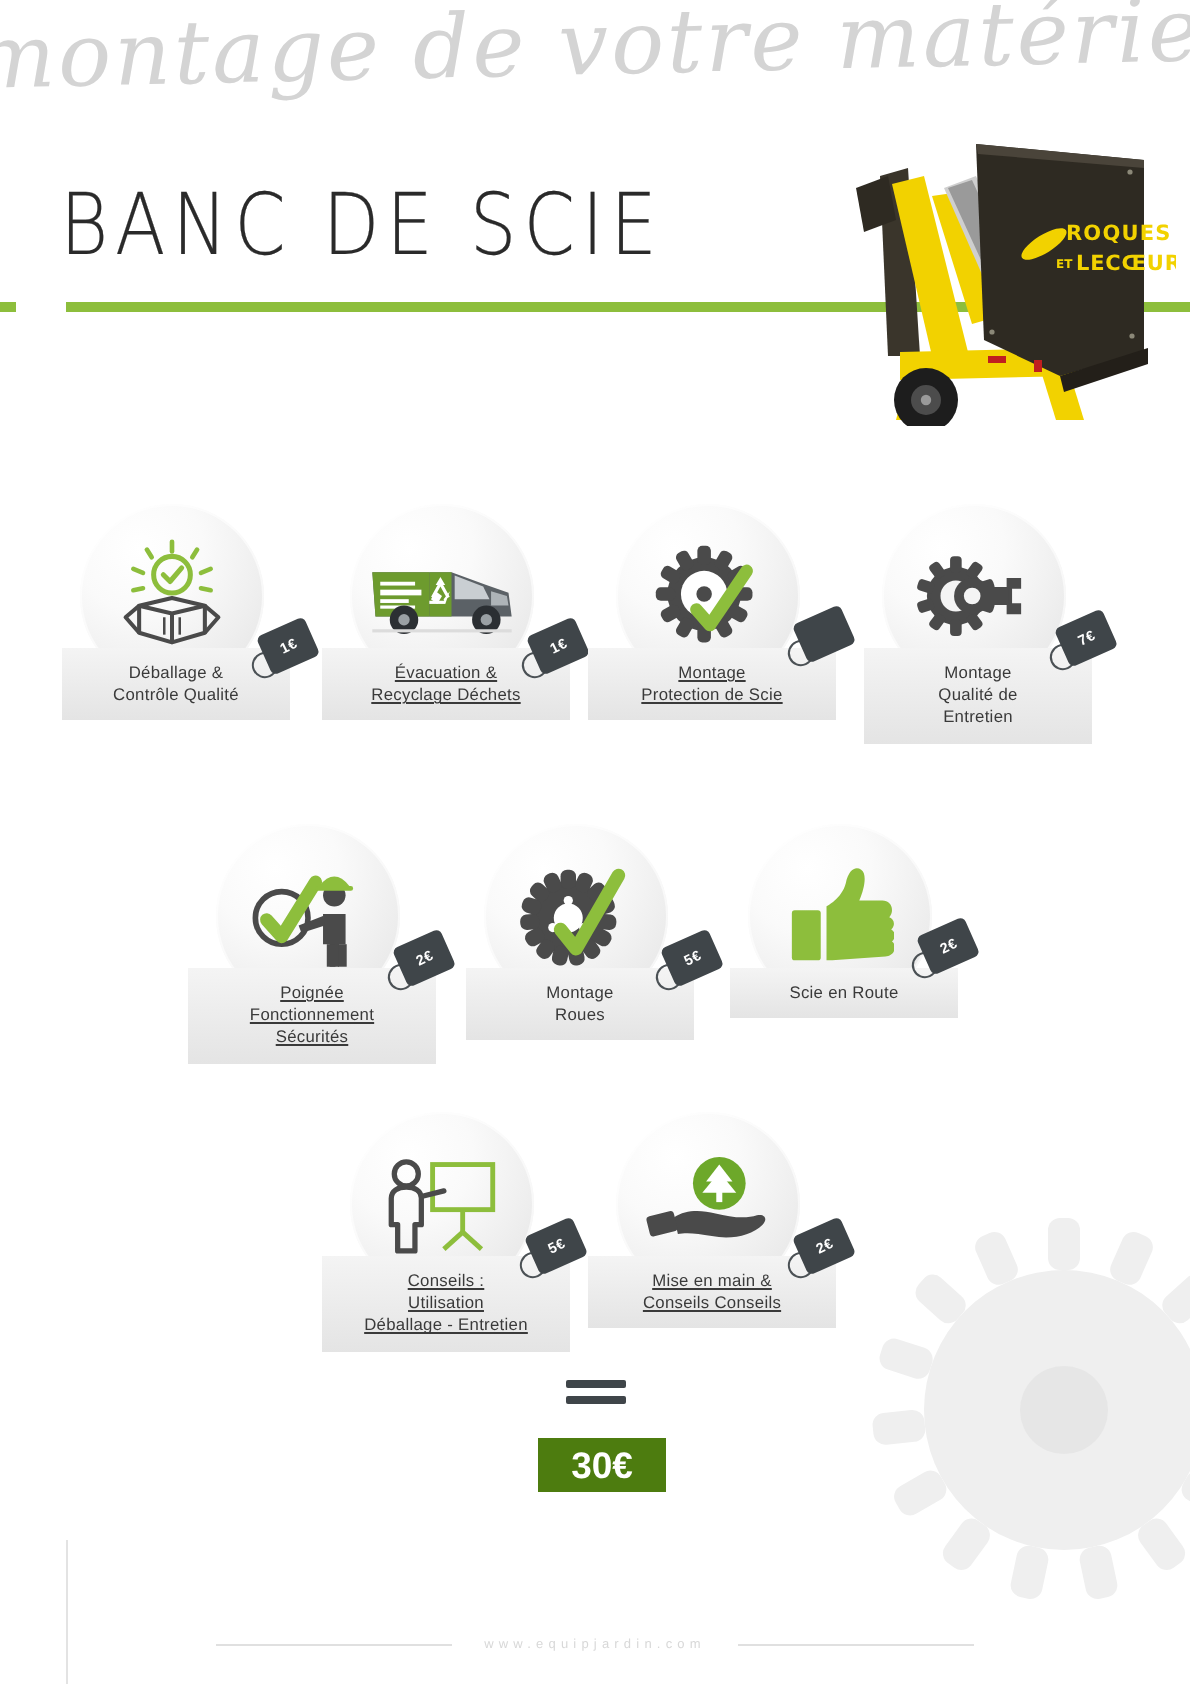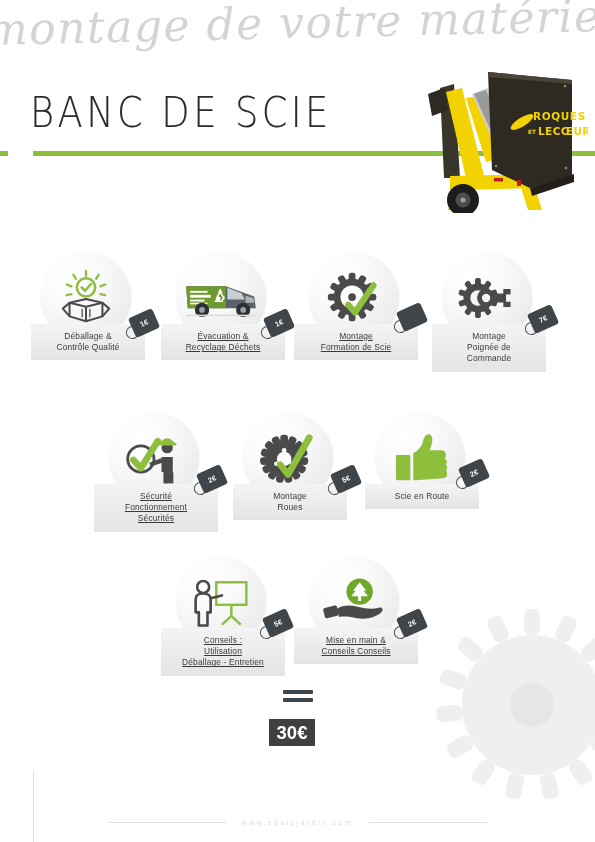--- a/index.html
+++ b/index.html
@@ -114,22 +114,22 @@
     position:absolute;left:0px;top:8px;width:11px;height:11px;
     border:1.6px solid #4b5155;border-radius:50%;
     background:transparent;
   }
 
   
   .equals{position:absolute;left:283px;top:690px;width:30px;height:16px;}
   .equals i{display:block;height:4px;background:#3f4549;border-radius:1px;}
   .equals i+i{margin-top:4px;}
   .total{
-    position:absolute;left:269px;top:719px;width:46px;height:27px;
-    background:#404040;color:#fff;
+    position:absolute;left:269px;top:719px;width:64px;height:27px;
+    background:#4d7c0f;color:#fff;
     display:flex;align-items:center;justify-content:center;
     font-size:18.5px;font-weight:700;letter-spacing:0px;
   }
 </style>
 </head>
 <body>
 
 <div class="page">
 
   <svg class="blade-wm" viewBox="0 0 200 200">
@@ -315,21 +315,21 @@
               </g>
             </g>
             <circle cx="28" cy="29" r="12" fill="#ffffff"></circle>
             <circle cx="28" cy="29" r="4" fill="#4a4a4a"></circle>
             <path d="M24 37 L31 45 L50 17" fill="none" stroke="#8dbe3c" stroke-width="6.5" stroke-linecap="round" stroke-linejoin="round"></path>
           </svg>
         </div>
       </div>
       <div class="cap w-wide">
         <span>Montage</span><br>
-        <span>Formation de Scie</span>
+        <span>Protection de Scie</span>
       </div>
       <div class="tag" style="left:84px;top:56px;">
         <div class="ring"></div>
         <div class="body">
             <span></span>
           </div>
       </div>
     </div>
 
     <div class="item" style="left:441px;top:252px;">
@@ -359,22 +359,22 @@
               <circle cx="31" cy="27" r="10"></circle>
               <rect x="31" y="22" width="22" height="10" rx="1"></rect>
               <path d="M50 17 L58 17 L58 23 L51 23 L51 31 L58 31 L58 37 L50 37 Z"></path>
             </g>
             <circle cx="31" cy="27" r="4.6" fill="#f4f4f4"></circle>
           </svg>
         </div>
       </div>
       <div class="cap">
         <span>Montage</span><br>
-        <span>Poignée de</span><br>
-        <span>Commande</span>
+        <span>Qualité de</span><br>
+        <span>Entretien</span>
       </div>
       <div class="tag" style="left:82px;top:58px;">
         <div class="ring"></div>
         <div class="body">
             <span>7€</span>
           </div>
       </div>
     </div>
 
     <div class="item" style="left:108px;top:412px;">
@@ -391,21 +391,21 @@
               <rect x="49" y="44" width="4.6" height="12"></rect>
               <path d="M41 29 L28 34 L29.5 38 L42 34 Z"></path>
             </g>
 
             <path d="M39 13 Q47 3 55 13 L56 15 L38 15 Z" fill="#8dbe3c"></path>
             <rect x="37" y="13" width="20" height="2.6" rx="1.2" fill="#8dbe3c"></rect>
           </svg>
         </div>
       </div>
       <div class="cap w-wide">
-        <span>Sécurité</span><br>
+        <span>Poignée</span><br>
         <span>Fonctionnement</span><br>
         <span>Sécurités</span>
       </div>
       <div class="tag" style="left:84px;top:58px;">
         <div class="ring"></div>
         <div class="body">
             <span>2€</span>
           </div>
       </div>
     </div>

